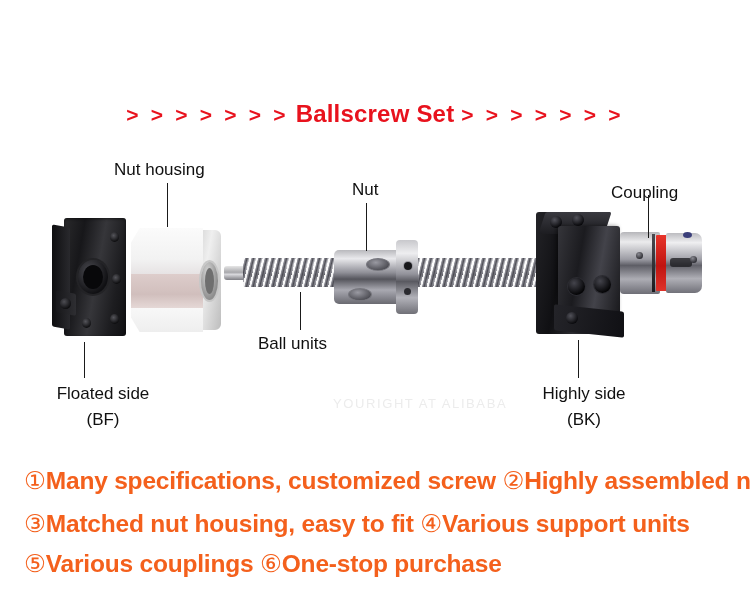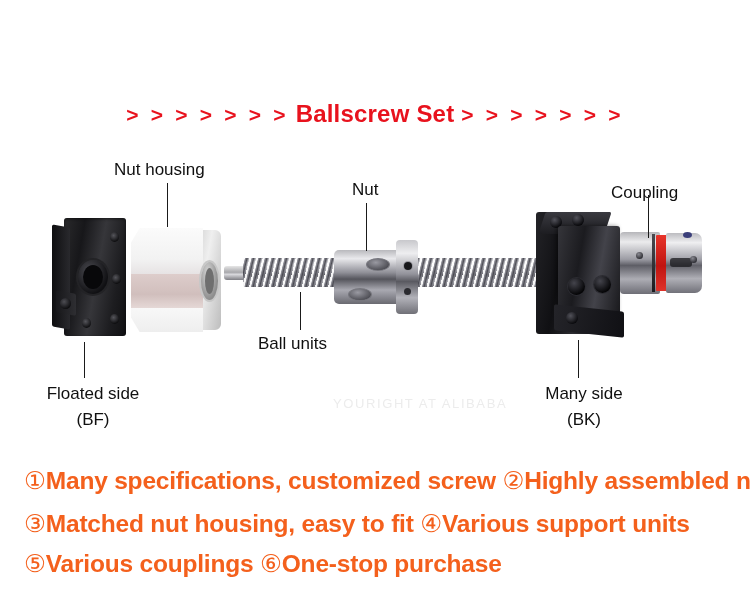--- a/index.html
+++ b/index.html
@@ -214,28 +214,28 @@
 
   <div class="lbl" style="left:352px;top:180px;">Nut</div>
   <div class="leader" style="left:366px;top:203px;height:48px;"></div>
 
   <div class="lbl" style="left:611px;top:172px;margin-top:11px;">Coupling</div>
   <div class="leader" style="left:648px;top:195px;height:43px;"></div>
 
   <div class="lbl" style="left:258px;top:334px;">Ball units</div>
   <div class="leader" style="left:300px;top:292px;height:38px;"></div>
 
-  <div class="lbl two" style="left:30px;top:381px;width:126px;">
+  <div class="lbl two" style="left:40px;top:381px;width:126px;">
     <span>Floated side</span><br>
     <span>(BF)</span>
   </div>
   <div class="leader" style="left:84px;top:342px;height:36px;"></div>
 
   <div class="lbl two" style="left:521px;top:381px;width:126px;">
-    <span>Many side</span><br>
+    <span>Highly side</span><br>
     <span>(BK)</span>
   </div>
   <div class="leader" style="left:578px;top:340px;height:38px;"></div>
 
   <div class="feat" style="top:466px;">
     <span class="num">①</span><span>Many specifications, customized screw</span><span> </span><span class="num">②</span><span>Highly assembled nut</span>
   </div>
   <div class="feat" style="top:549px;">
     <span class="num">⑤</span><span>Various couplings</span><span> </span><span class="num">⑥</span><span>One-stop purchase</span>
   </div>

